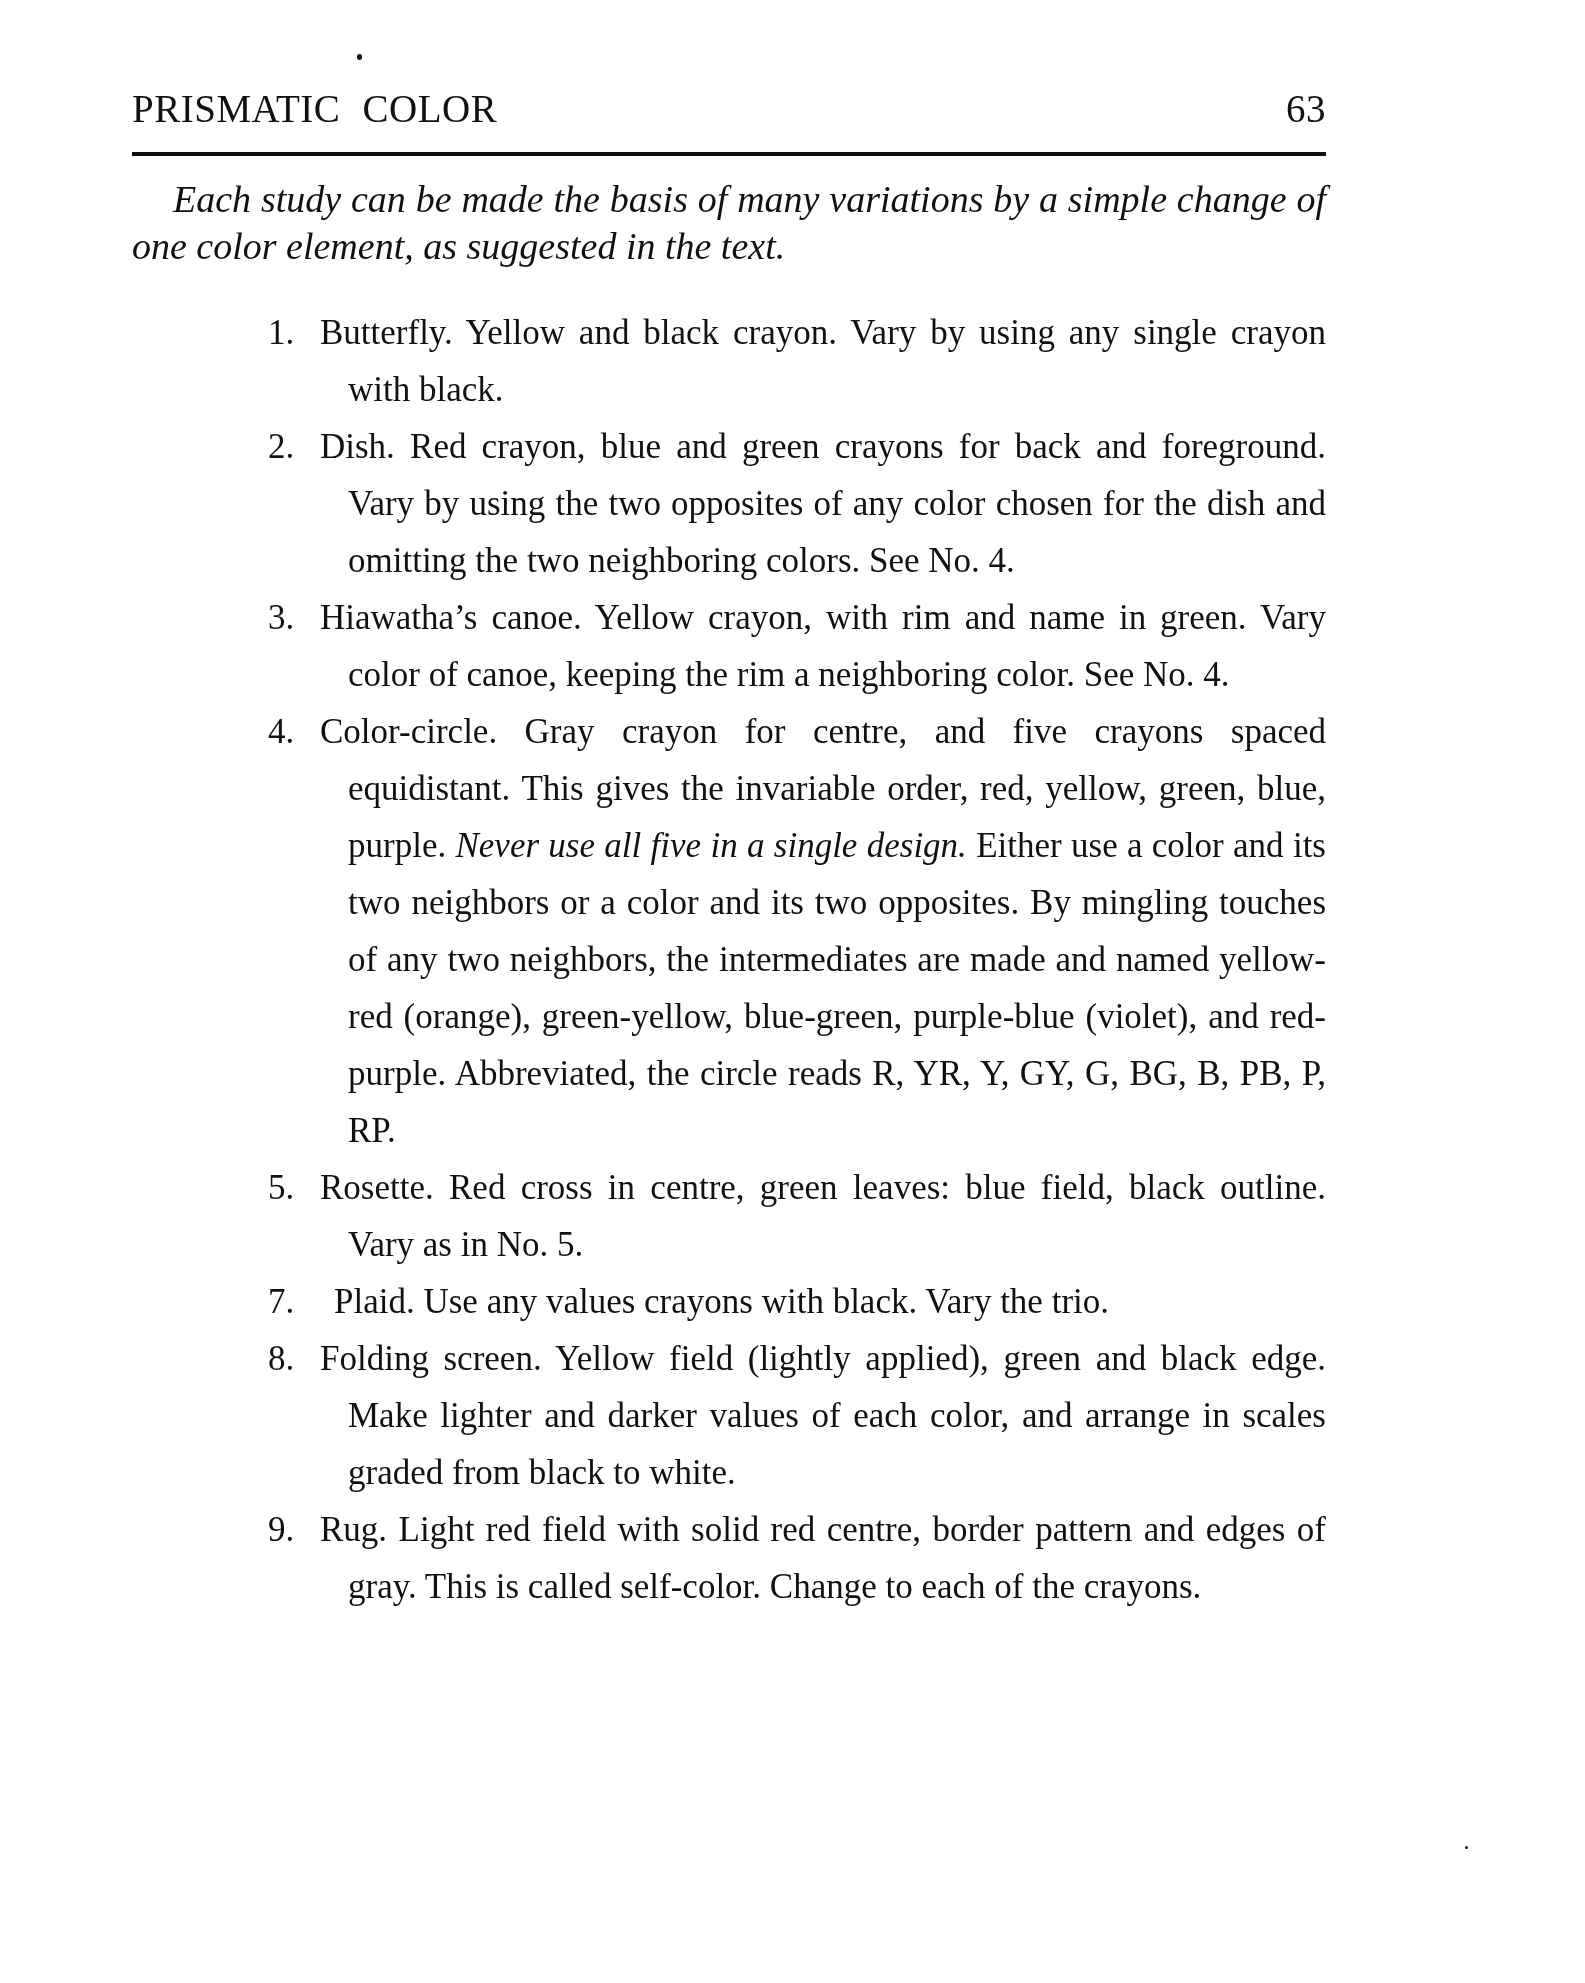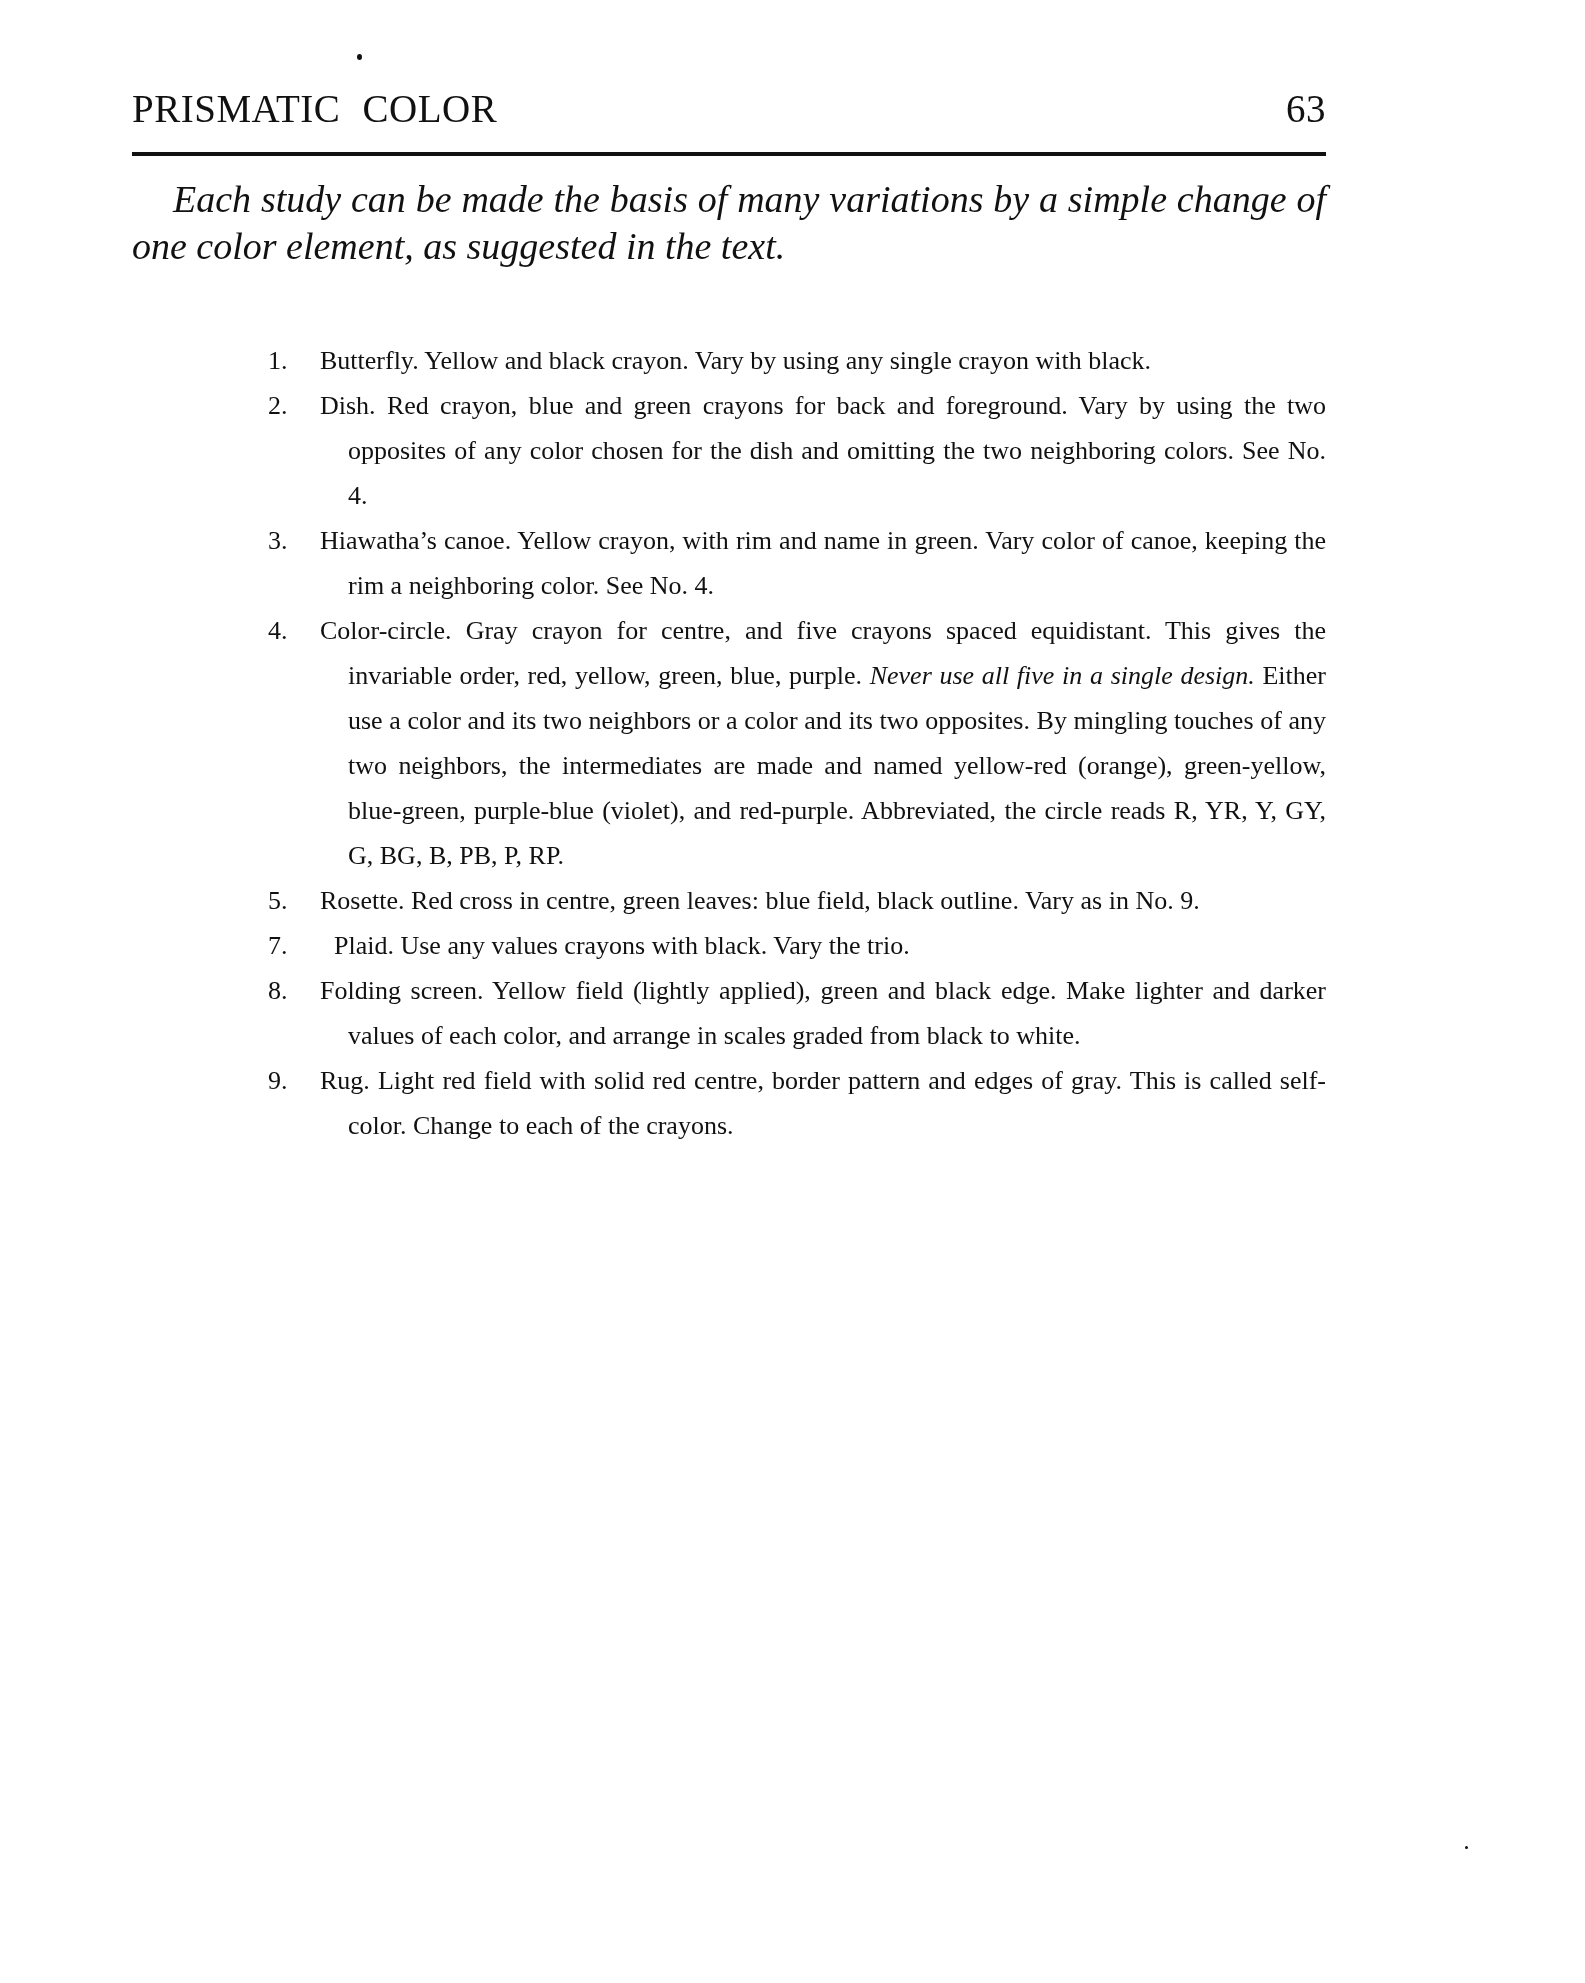--- a/index.html
+++ b/index.html
@@ -62,27 +62,27 @@
       line-height: 47px;
       text-indent: 41px;
       text-align: justify;
       margin: 0;
       font-style: italic;
     }
 
     .study-list {
       position: absolute;
       left: 132px;
-      top: 338px;
+      top: 304px;
       width: 1194px;
       margin: 0;
       padding: 0;
       list-style: none;
-      font-size: 26px;
-      line-height: 45px;
+      font-size: 35px;
+      line-height: 57px;
     }
     .study-item {
       position: relative;
       padding-left: 216px;
       text-indent: -80px;
       text-align: justify;
       margin: 0;
     }
     .study-item .num {
       display: inline-block;
@@ -107,19 +107,19 @@
 </header>
 <div class="head-rule"></div>
 
 <p class="intro">Each study can be made the basis of many variations by a simple change of one color element, as suggested in the text.</p>
 
 <ol class="study-list">
   <li class="study-item"><span class="num">1.</span><span>Butterfly.  Yellow and black crayon.  Vary by using any single crayon with black.</span></li>
   <li class="study-item"><span class="num">2.</span><span>Dish.  Red crayon, blue and green crayons for back and foreground.  Vary by using the two opposites of any color chosen for the dish and omitting the two neighboring colors.  See No. 4.</span></li>
   <li class="study-item"><span class="num">3.</span><span>Hiawatha’s canoe.  Yellow crayon, with rim and name in green.  Vary color of canoe, keeping the rim a neighboring color.  See No. 4.</span></li>
   <li class="study-item"><span class="num">4.</span><span>Color-circle.  Gray crayon for centre, and five crayons spaced equidistant.  This gives the invariable order, red, yellow, green, blue, purple.  </span><em>Never use all five in a single design.</em><span>  Either use a color and its two neighbors or a color and its two opposites.  By mingling touches of any two neighbors, the intermediates are made and named yellow-red (orange), green-yellow, blue-green, purple-blue (violet), and red-purple.  Abbreviated, the circle reads R, YR, Y, GY, G, BG, B, PB, P, RP.</span></li>
-  <li class="study-item"><span class="num">5.</span><span>Rosette.  Red cross in centre, green leaves: blue field, black outline.  Vary as in No. 9.</span></li>
+  <li class="study-item"><span class="num">5.</span><span>Rosette.  Red cross in centre, green leaves: blue field, black outline.  Vary as in No. 5.</span></li>
   <li class="study-item"><span class="num wide">7.</span><span>Plaid.  Use any values crayons with black.  Vary the trio.</span></li>
   <li class="study-item"><span class="num">8.</span><span>Folding screen.  Yellow field (lightly applied), green and black edge.  Make lighter and darker values of each color, and arrange in scales graded from black to white.</span></li>
   <li class="study-item"><span class="num">9.</span><span>Rug.  Light red field with solid red centre, border pattern and edges of gray.  This is called self-color.  Change to each of the crayons.</span></li>
 </ol>
 
 <div class="speck speck-bottom"></div>
 
 </body></html>

